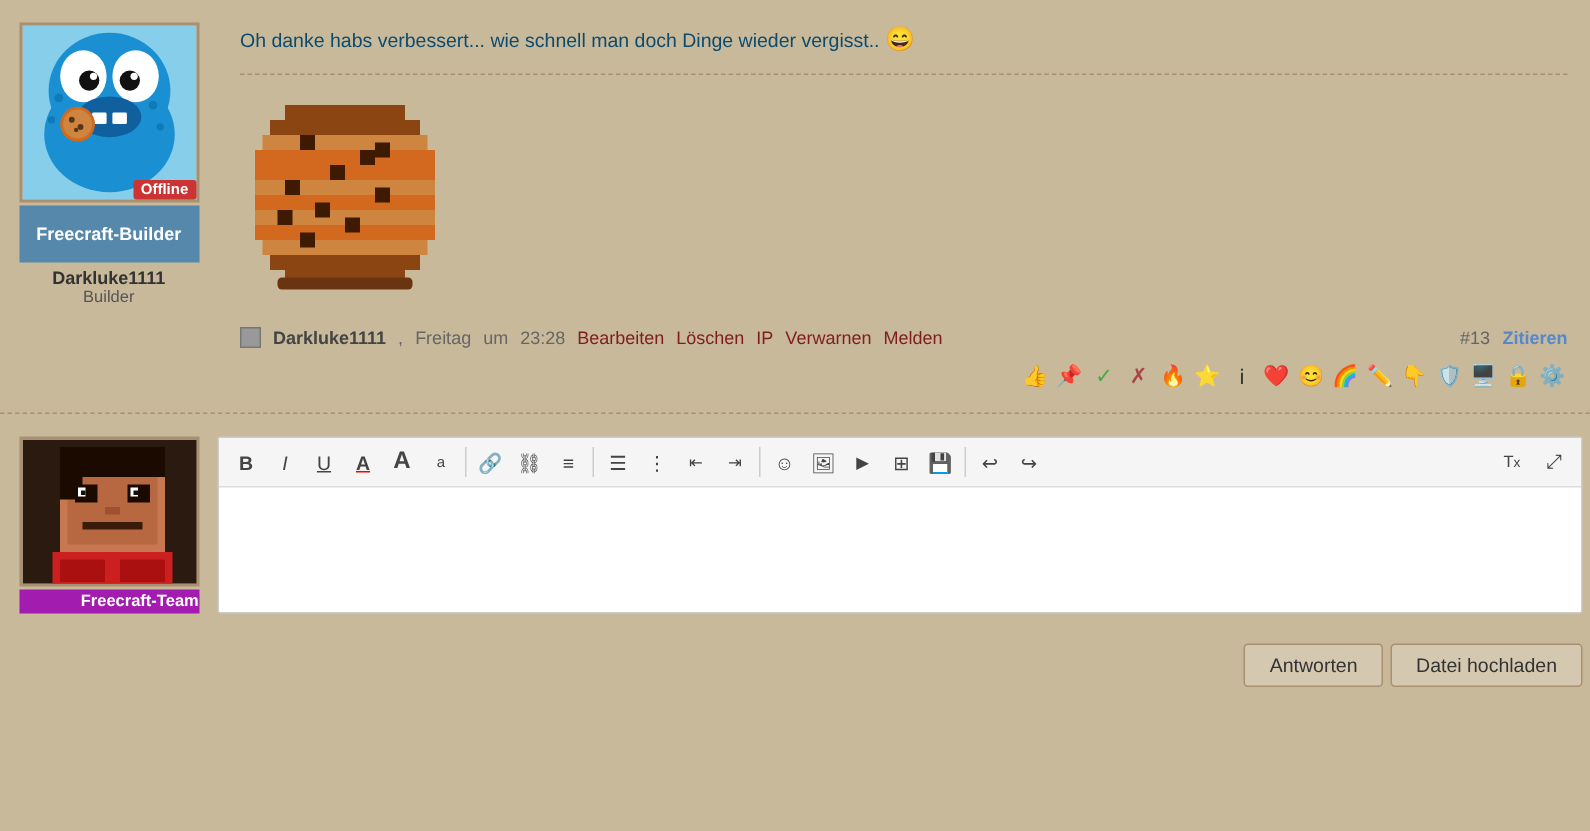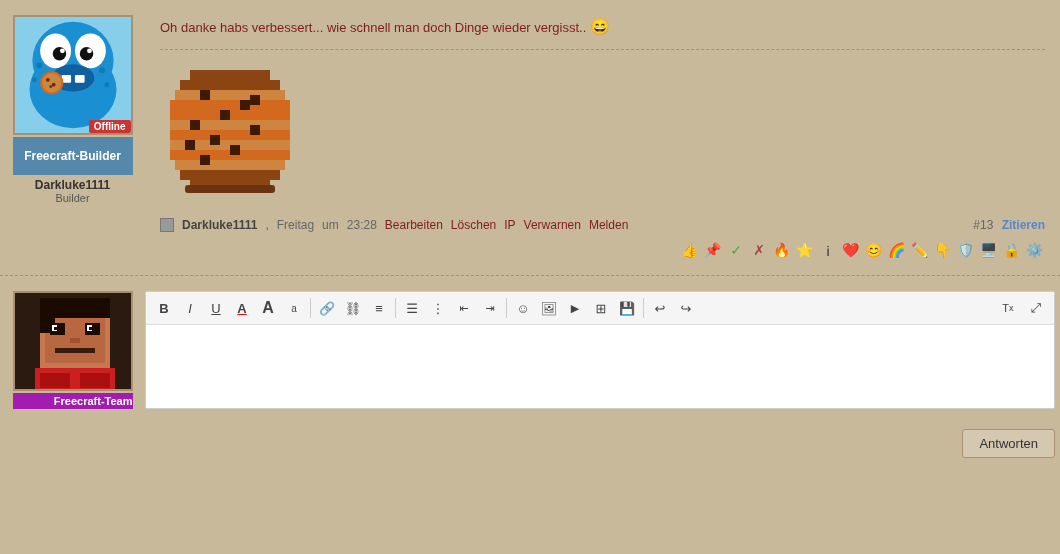--- a/index.html
+++ b/index.html
@@ -69,21 +69,21 @@
     }
 
     
     .post-content {
       flex: 1;
       padding: 5px 15px;
     }
 
     .post-text {
       font-size: 13px;
-      color: #7f1d1d;
+      color: #0c4a6e;
       margin-bottom: 8px;
       line-height: 1.5;
     }
 
     .emoji-smile {
       display: inline-block;
       font-size: 16px;
     }
 
     
@@ -457,13 +457,14 @@
       <button class="toolbar-btn" style="font-size:11px; width:28px;">T<sub>x</sub></button>
 
       <button class="toolbar-btn">⤢</button>
     </div>
 
   </div>
 </div>
 
 <div class="bottom-actions">
   <button class="action-btn">Antworten</button>
+  <button class="action-btn">Datei hochladen</button>
 </div>
 
 </body></html>

